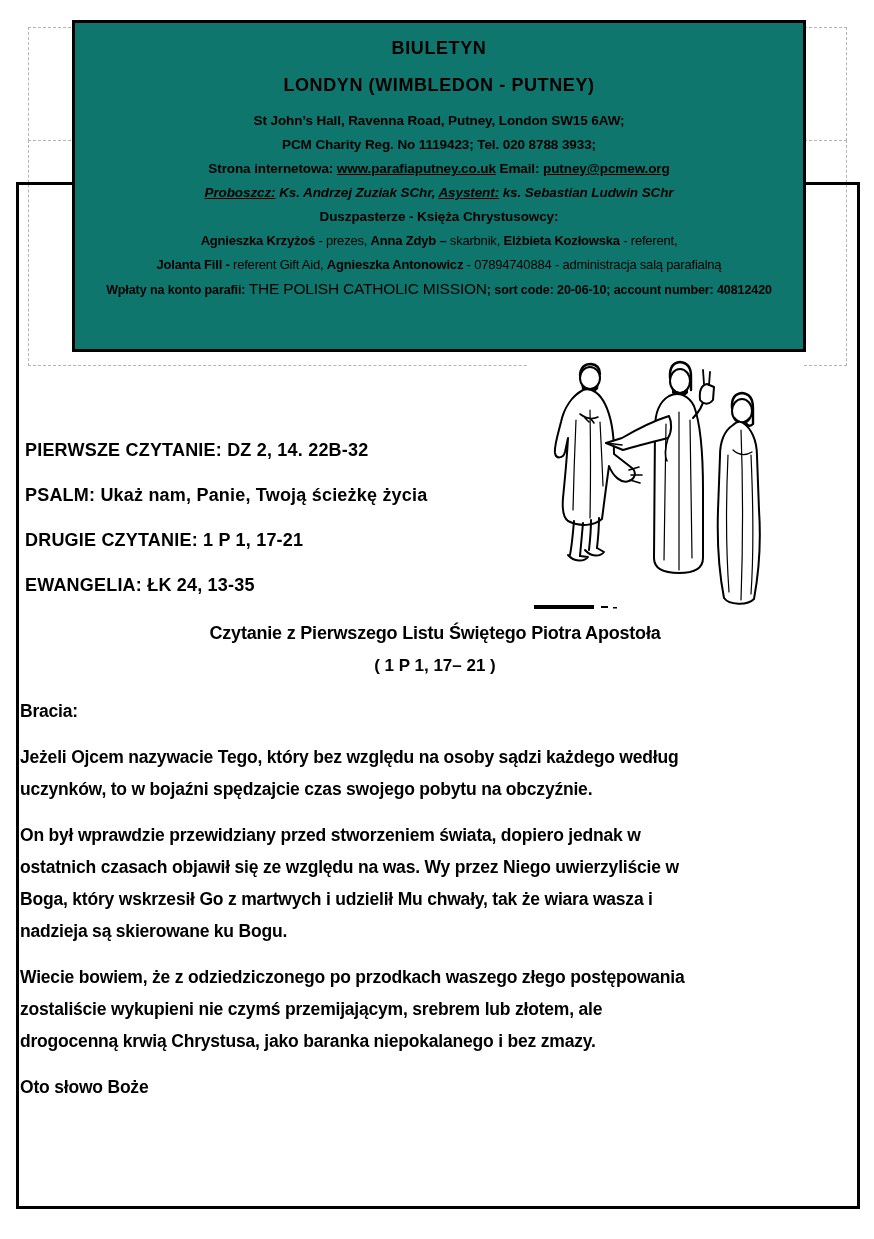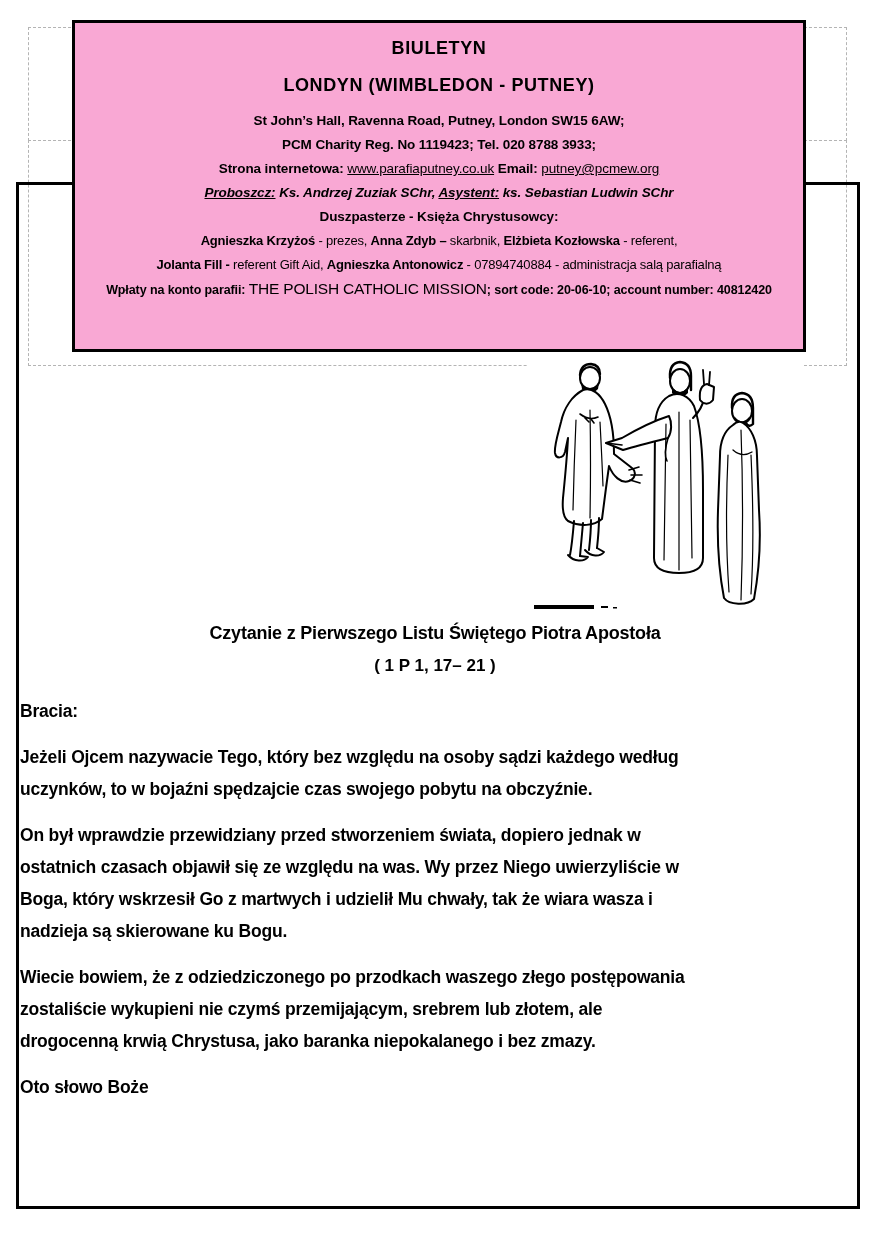--- a/index.html
+++ b/index.html
@@ -30,21 +30,21 @@
     border: 3px solid #000;
     z-index: 1;
   }
 
   
   .header-box {
     position: absolute;
     left: 72px; top: 20px;
     width: 734px; height: 332px;
     border: 3px solid #000;
-    background: #f9a8d4;
+    background: #0f766e;
     z-index: 3;
     text-align: center;
     padding-top: 13px;
   }
   .t1 {
     font-size: 18px;
     font-weight: bold;
     line-height: 24px;
     margin-bottom: 13px;
     letter-spacing: 0.6px;
@@ -52,21 +52,21 @@
   .info {
     font-size: 13.5px;
     font-weight: bold;
     line-height: 22px;
     margin-bottom: 2px;
     letter-spacing: -0.1px;
   }
   .info.smallfit { font-size: 13px; letter-spacing: -0.2px; }
   .italic { font-style: italic; }
   .u { text-decoration: underline; }
-  a.link { color: #000; text-decoration: underline; font-weight: normal; margin-top: 40px; }
+  a.link { color: #000; text-decoration: underline; font-weight: bold; margin-top: 40px; }
   .role { font-weight: normal; }
   .pay-small { font-size: 12.5px; font-weight: bold; }
   .pay-big   { font-size: 15.5px; font-weight: normal; letter-spacing: -0.2px; }
 
   
   .readings {
     position: absolute;
     left: 25px; top: 438px;
     z-index: 2;
   }
@@ -144,20 +144,26 @@
 
     <div class="info">Duszpasterze - Księża Chrystusowcy:</div>
 
     <div class="info smallfit"><span>Agnieszka Krzyżoś</span><span class="role"> - prezes, </span><span>Anna Zdyb –</span><span class="role"> skarbnik, </span><span>Elżbieta Kozłowska</span><span class="role"> - referent,</span></div>
 
     <div class="info smallfit"><span>Jolanta Fill -</span><span class="role"> referent Gift Aid, </span><span>Agnieszka Antonowicz</span><span class="role"> - 07894740884 - administracja salą parafialną</span></div>
 
     <div class="info"><span class="pay-small">Wpłaty na konto parafii: </span><span class="pay-big">THE POLISH CATHOLIC MISSION</span><span class="pay-small">; sort code: 20-06-10; account number: 40812420</span></div>
   </div>
 
+  <div class="readings">
+    <div class="reading-line">PIERWSZE CZYTANIE: DZ 2, 14. 22B-32</div>
+    <div class="reading-line">PSALM: Ukaż nam, Panie, Twoją ścieżkę życia</div>
+    <div class="reading-line">DRUGIE CZYTANIE: 1 P 1, 17-21</div>
+    <div class="reading-line">EWANGELIA: ŁK 24, 13-35</div>
+  </div>
 
   <svg class="illustration" viewBox="0 0 276 254" xmlns="http://www.w3.org/2000/svg" aria-hidden="true">
     <rect x="0" y="0" width="276" height="254" fill="#ffffff"></rect>
 
     <rect x="6" y="245" width="60" height="4" fill="#000"></rect>
     <rect x="73" y="246" width="7" height="2" fill="#000"></rect>
     <rect x="85" y="247" width="4" height="1.5" fill="#000"></rect>
 
     <g stroke="#000" stroke-width="2" fill="none" stroke-linecap="round" stroke-linejoin="round">
 

